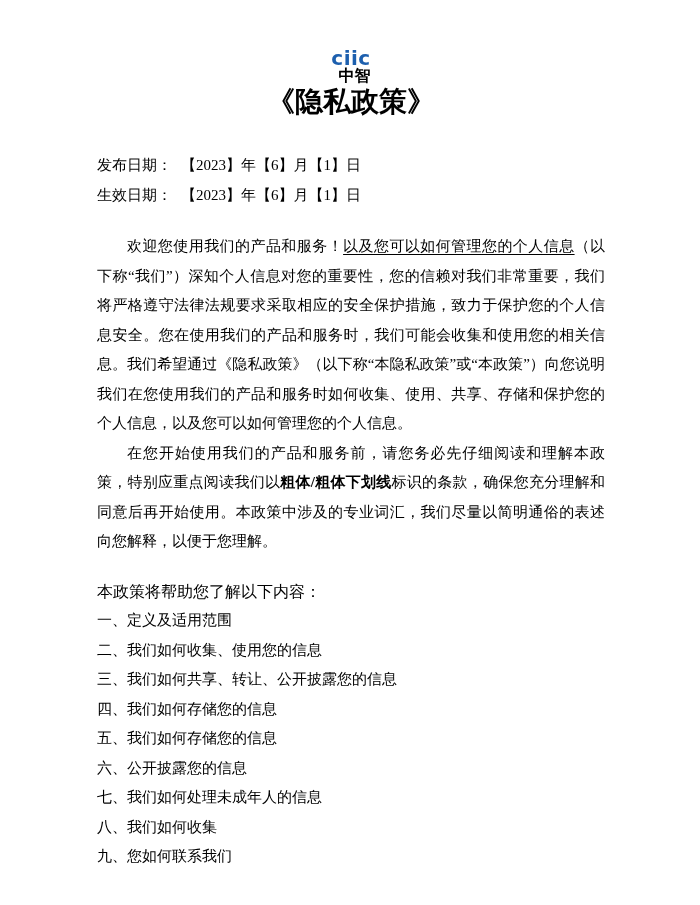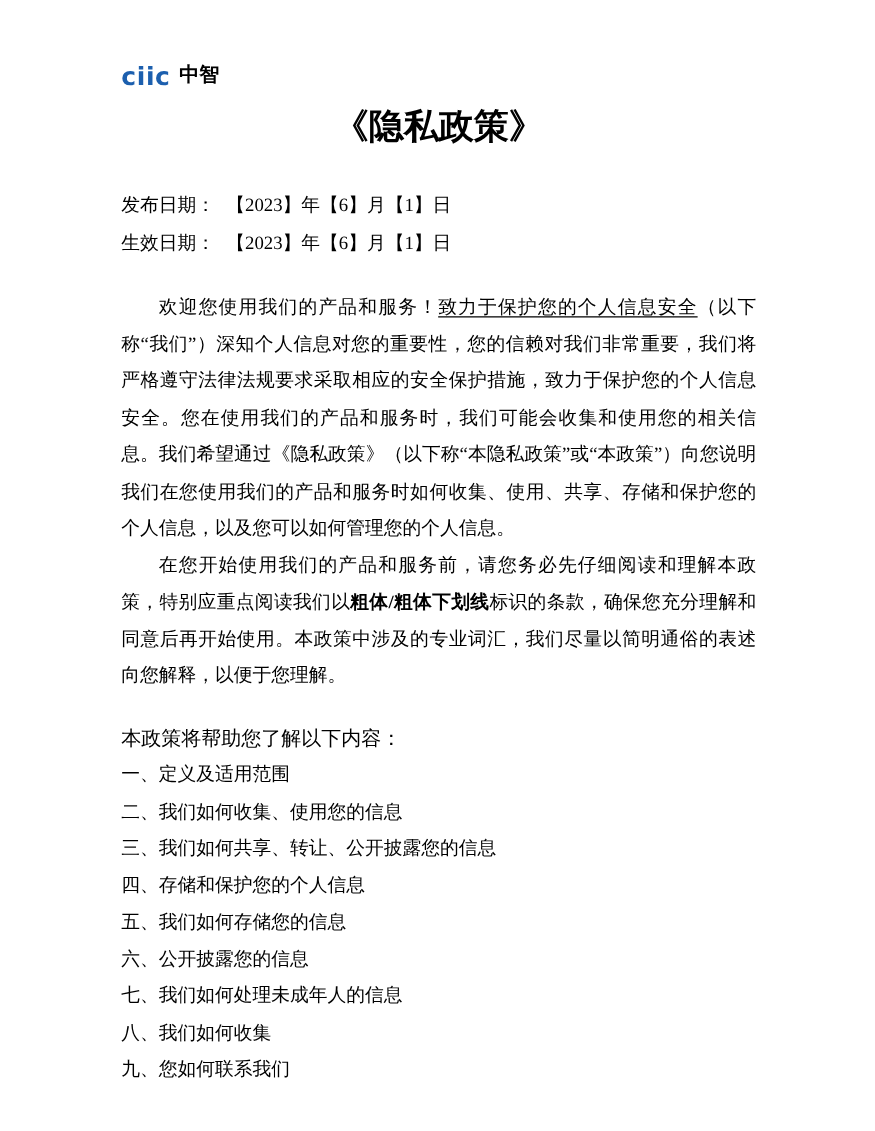--- a/index.html
+++ b/index.html
@@ -16,20 +16,21 @@
     background: #ffffff;
     overflow: hidden;
     font-family: "Liberation Serif", "DejaVu Serif", serif;
     color: #000000;
   }
   
   .logo-row {
     display: flex;
     align-items: center;
     height: 26px;
+    flex-direction: column;
   }
   .logo-en {
     font-family: "DejaVu Sans", "Liberation Sans", sans-serif;
     font-weight: 800;
     font-size: 20px;
     letter-spacing: 0.5px;
     color: #1c5fae;
     line-height: 1;
   }
   .logo-cn {
@@ -95,31 +96,31 @@
     <span class="logo-cn">中智</span>
   </header>
 
   <h1 class="doc-title">《隐私政策》</h1>
 
   <div class="date-block">
     <p class="date-line"><span>发布日期：</span><span class="date-value">【2023】年【6】月【1】日</span></p>
     <p class="date-line"><span>生效日期：</span><span class="date-value">【2023】年【6】月【1】日</span></p>
   </div>
 
-  <p class="para para-first"><span>欢迎您使用我们的产品和服务！</span><span class="company-name">致力于保护您的个人信息安全</span><span>（以下称“我们”）深知个人信息对您的重要性，您的信赖对我们非常重要，我们将严格遵守法律法规要求采取相应的安全保护措施，致力于保护您的个人信息安全。您在使用我们的产品和服务时，我们可能会收集和使用您的相关信息。我们希望通过《隐私政策》（以下称“本隐私政策”或“本政策”）向您说明我们在您使用我们的产品和服务时如何收集、使用、共享、存储和保护您的个人信息，以及您可以如何管理您的个人信息。</span></p>
+  <p class="para para-first"><span>欢迎您使用我们的产品和服务！</span><span class="company-name">以及您可以如何管理您的个人信息</span><span>（以下称“我们”）深知个人信息对您的重要性，您的信赖对我们非常重要，我们将严格遵守法律法规要求采取相应的安全保护措施，致力于保护您的个人信息安全。您在使用我们的产品和服务时，我们可能会收集和使用您的相关信息。我们希望通过《隐私政策》（以下称“本隐私政策”或“本政策”）向您说明我们在您使用我们的产品和服务时如何收集、使用、共享、存储和保护您的个人信息，以及您可以如何管理您的个人信息。</span></p>
 
   <p class="para"><span>在您开始使用我们的产品和服务前，请您务必先仔细阅读和理解本政策，特别应重点阅读我们以</span><span class="bold-term">粗体/粗体下划线</span><span>标识的条款，确保您充分理解和同意后再开始使用。本政策中涉及的专业词汇，我们尽量以简明通俗的表述向您解释，以便于您理解。</span></p>
 
   <p class="toc-heading">本政策将帮助您了解以下内容：</p>
 
   <ul class="toc-list">
     <li>一、定义及适用范围</li>
     <li>二、我们如何收集、使用您的信息</li>
     <li>三、我们如何共享、转让、公开披露您的信息</li>
-    <li>四、存储和保护您的个人信息</li>
+    <li>四、我们如何存储您的信息</li>
     <li>五、我们如何存储您的信息</li>
     <li>六、公开披露您的信息</li>
     <li>七、我们如何处理未成年人的信息</li>
     <li>八、我们如何收集</li>
     <li>九、您如何联系我们</li>
   </ul>
 
 </div>
 
 </body></html>

